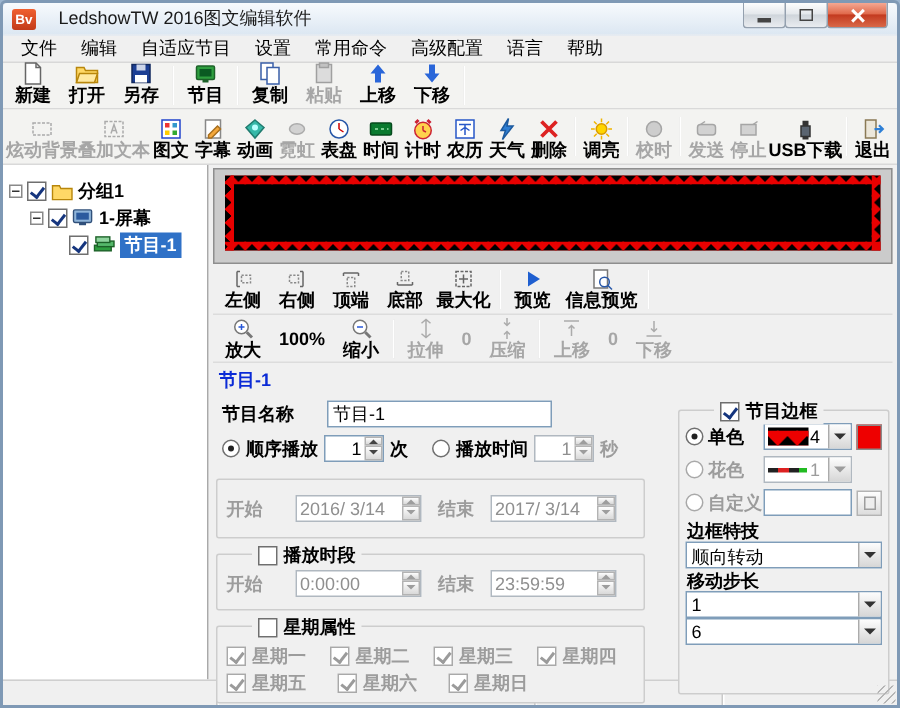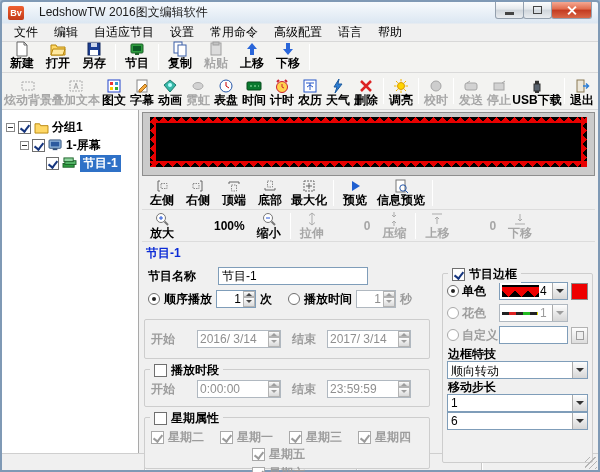--- a/index.html
+++ b/index.html
@@ -54,26 +54,26 @@
   
   .preview{height:64px;flex:0 0 64px;background:#cbcbcb;border:1px solid #8e8e8e;position:relative;}
   .led{position:absolute;left:7px;right:7px;top:4px;height:50px;background:#000;}
   .ant{position:absolute;}
   .antT{top:0;left:0;right:0;height:6px;background:conic-gradient(from 135deg at 50% 0,#e80000 0 90deg,#0000 0) 0 0/9px 6px repeat-x;}
   .antB{bottom:0;left:0;right:0;height:6px;background:conic-gradient(from -45deg at 50% 100%,#e80000 0 90deg,#0000 0) 0 100%/9px 6px repeat-x;}
   .antL{left:0;top:0;bottom:0;width:6px;background:conic-gradient(from 45deg at 0 50%,#e80000 0 90deg,#0000 0) 0 0/6px 9px repeat-y;}
   .antR{right:0;top:0;bottom:0;width:6px;background:conic-gradient(from 225deg at 100% 50%,#e80000 0 90deg,#0000 0) 100% 0/6px 9px repeat-y;}
   .alignbar{height:34px;flex:0 0 34px;display:flex;align-items:flex-end;border-bottom:1px solid #dcdcdc;padding:1px 2px;}
   .zoombar{height:32px;flex:0 0 32px;display:flex;align-items:center;border-bottom:1px solid #dcdcdc;padding:1px 2px;}
-  .zval{font-weight:bold;padding:0 6px;margin-left:28px;}
+  .zval{font-weight:bold;padding:0 6px;}
   .zval.dis{color:#a6a6a6;}
   
   .formarea{flex:1;padding:2px 2px 0 2px;min-height:0;}
   .fhead{color:#0b2bd6;font-weight:bold;margin:1px 0 4px 2px;}
-  .cols{display:flex;gap:12px;}
+  .cols{display:flex;gap:22px;}
   .colL{width:286px;flex:0 0 286px;display:flex;flex-direction:column;gap:3px;}
   .colR{flex:1;min-width:0;}
   .frow{display:flex;align-items:center;gap:4px;height:20px;padding-left:4px;}
   .flabel{font-weight:bold;white-space:nowrap;}
   .gray{color:#9c9c9c;}
   .tinput{height:18px;border:1px solid #7f9db9;background:#fff;padding:0 3px;
     font:12px "Liberation Sans","DejaVu Sans",sans-serif;}
   .spin{display:flex;height:18px;border:1px solid #7f9db9;background:#fff;}
   .spin.dis{border-color:#b0b8c0;}
   .spin .val{flex:1;text-align:right;padding:1px 2px 0 2px;}
@@ -81,21 +81,21 @@
   .spinbtns{width:12px;display:flex;flex-direction:column;flex:0 0 12px;}
   .sb{flex:1;background:linear-gradient(#fdfdfd,#d9d9d9);border:1px solid #b3b3b3;
     display:flex;align-items:center;justify-content:center;padding:0;}
   .sb .au{width:0;height:0;border:3px solid #0000;border-bottom:3px solid #444;margin-top:-2px;}
   .sb .ad{width:0;height:0;border:3px solid #0000;border-top:3px solid #444;margin-top:2px;}
   .spin.dis .sb .au{border-bottom-color:#9d9d9d;} .spin.dis .sb .ad{border-top-color:#9d9d9d;}
   .radio{width:12px;height:12px;border:1px solid #6f6f6f;border-radius:50%;background:#fff;position:relative;flex:0 0 12px;}
   .radio.on::after{content:"";position:absolute;left:3px;top:3px;width:4px;height:4px;border-radius:50%;background:#222;}
   .radio.dis{border-color:#a9a9a9;}
   .grp{position:relative;border:1px solid #cdcdcd;border-radius:2px;margin-top:7px;padding:10px 4px 3px 4px;background:#f0f0f0;}
-  .legend{position:absolute;top:-8px;left:5px;background:#f0f0f0;padding:0 4px;display:flex;align-items:center;gap:4px;}
+  .legend{position:absolute;top:-8px;left:23px;background:#f0f0f0;padding:0 4px;display:flex;align-items:center;gap:4px;}
   .legend .flabel{font-weight:bold;}
   .dcell{display:flex;align-items:center;gap:4px;width:72px;}
   .dlb{font-weight:bold;color:#9c9c9c;white-space:nowrap;}
   .combo{display:flex;height:18px;border:1px solid #7f9db9;background:#fff;align-items:stretch;}
   .combo.dis{border-color:#b0b8c0;}
   .combo .cval{flex:1;padding:1px 3px 0 3px;white-space:nowrap;overflow:hidden;}
   .cbtn{width:15px;flex:0 0 15px;background:linear-gradient(#fdfdfd,#d6d6d6);border-left:1px solid #ababab;
     display:flex;align-items:center;justify-content:center;}
   .cbtn .ad{width:0;height:0;border:4px solid #0000;border-top:4px solid #333;margin-top:4px;}
   .combo.dis .cbtn .ad{border-top-color:#9d9d9d;}
@@ -594,36 +594,36 @@
             </div>
 
             <div class="grp" style="height:52px;">
               <span class="legend">
                 <span class="cb"></span>
                 <span class="flabel">星期属性</span>
               </span>
               <div class="frow" style="height:18px;padding-left:2px;gap:2px;">
                 <span class="dcell">
                     <span class="cb checked dis"></span>
-                    <span class="dlb">星期二</span>
+                    <span class="dlb">星期一</span>
                   </span>
                 <span class="dcell">
                     <span class="cb checked dis"></span>
-                    <span class="dlb">星期一</span>
+                    <span class="dlb">星期二</span>
                   </span>
                 <span class="dcell">
                     <span class="cb checked dis"></span>
                     <span class="dlb">星期三</span>
                   </span>
                 <span class="dcell">
                     <span class="cb checked dis"></span>
                     <span class="dlb">星期四</span>
                   </span>
               </div>
-              <div class="frow" style="height:18px;padding-left:2px;gap:2px;flex-direction:column;">
+              <div class="frow" style="height:18px;padding-left:2px;gap:2px;">
                 <span class="dcell">
                     <span class="cb checked dis"></span>
                     <span class="dlb">星期五</span>
                   </span>
                 <span class="dcell">
                     <span class="cb checked dis"></span>
                     <span class="dlb">星期六</span>
                   </span>
                 <span class="dcell">
                     <span class="cb checked dis"></span>

